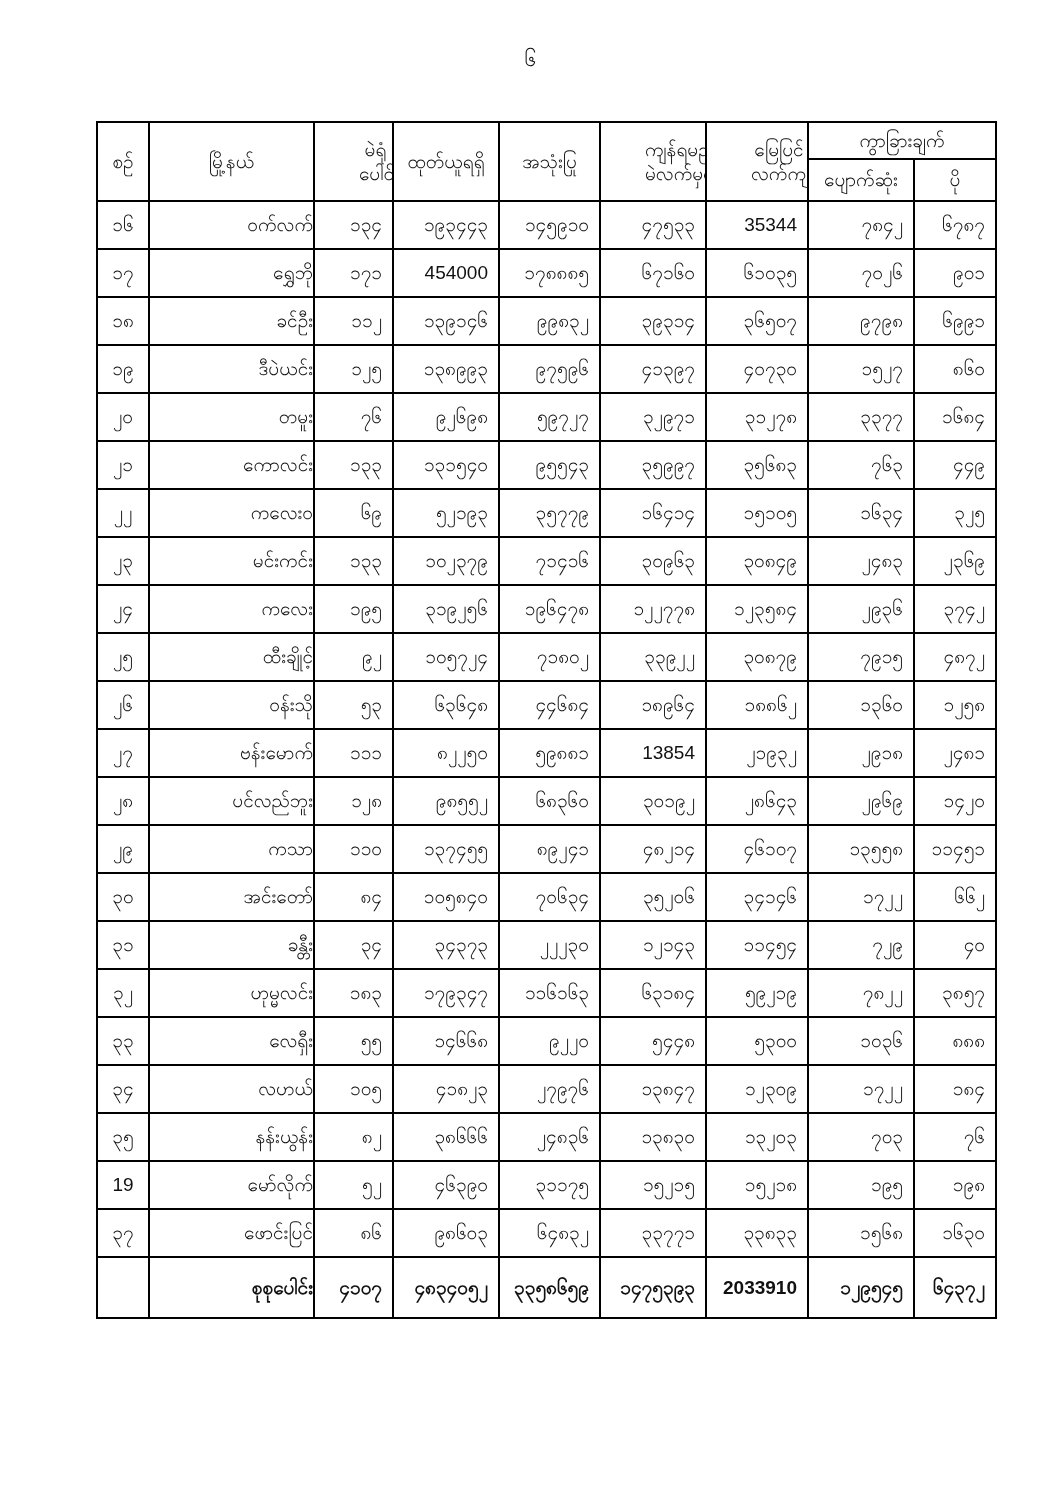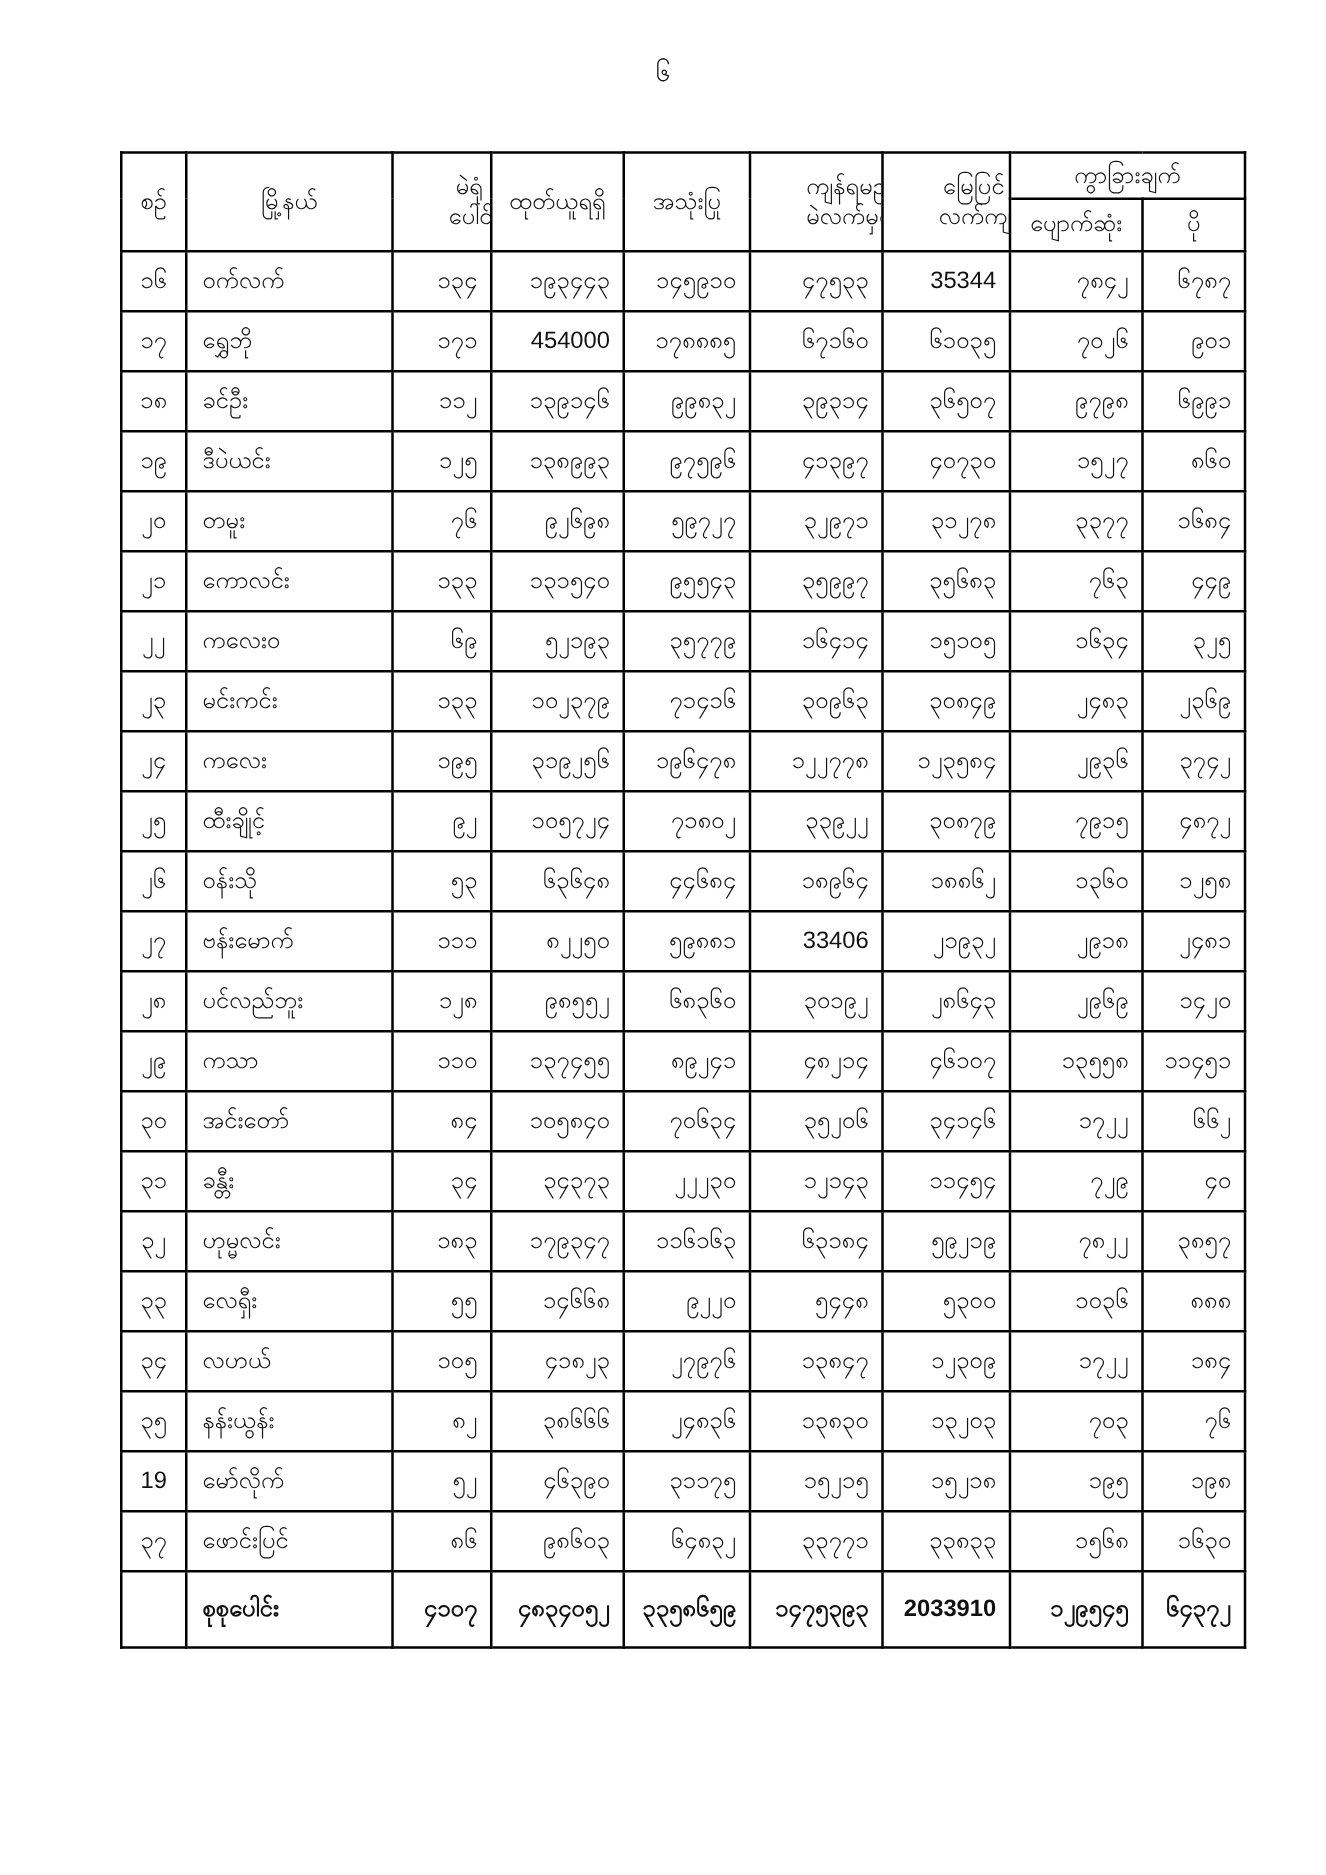--- a/index.html
+++ b/index.html
@@ -30,21 +30,21 @@
     color:#111;
     overflow:hidden;
     white-space:nowrap;
   }
   .ballot-table thead th{ text-align:center; vertical-align:middle; }
   tr.h1{height:37px;}
   tr.h2{height:42px;}
   tr.data-row{height:48px;}
   tr.total-row{height:61px;}
   td.c-serial{text-align:center;}
-  td.c-name{text-align:left;padding-left:12px;}
+  td.c-name{text-align:right;padding-left:12px;}
   td.c-num{text-align:right;padding-right:10px;}
   tr.total-row td{font-weight:bold;font-size:19px;}
   .two-line span{display:block;padding-left:44px;}
 </style>
 </head>
 <body>
 
 <div class="page">
 
   <div class="page-number">၆</div>
@@ -207,21 +207,21 @@
           <td class="c-num">၁၈၈၆၂</td>
           <td class="c-num">၁၃၆၀</td>
           <td class="c-num">၁၂၅၈</td>
         </tr>
         <tr class="data-row">
           <td class="c-serial">၂၇</td>
           <td class="c-name">ဗန်းမောက်</td>
           <td class="c-num">၁၁၁</td>
           <td class="c-num">၈၂၂၅၀</td>
           <td class="c-num">၅၉၈၈၁</td>
-          <td class="c-num">33406</td>
+          <td class="c-num">13854</td>
           <td class="c-num">၂၁၉၃၂</td>
           <td class="c-num">၂၉၁၈</td>
           <td class="c-num">၂၄၈၁</td>
         </tr>
         <tr class="data-row">
           <td class="c-serial">၂၈</td>
           <td class="c-name">ပင်လည်ဘူး</td>
           <td class="c-num">၁၂၈</td>
           <td class="c-num">၉၈၅၅၂</td>
           <td class="c-num">၆၈၃၆၀</td>

